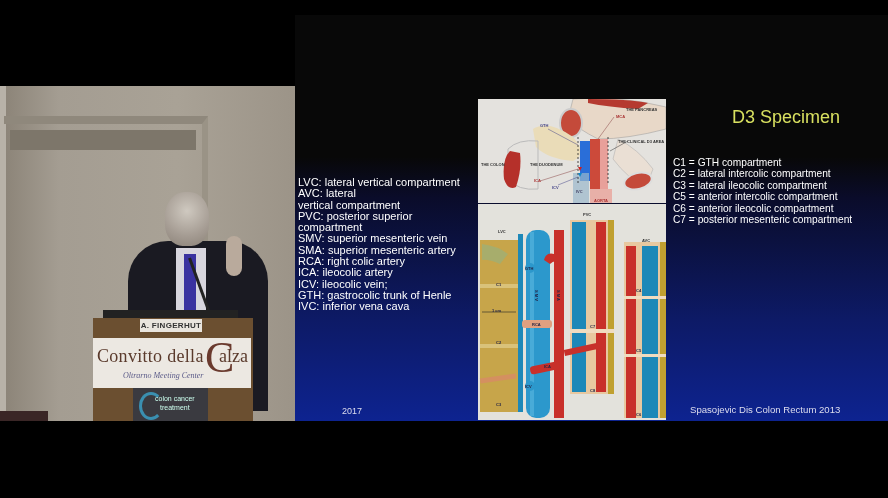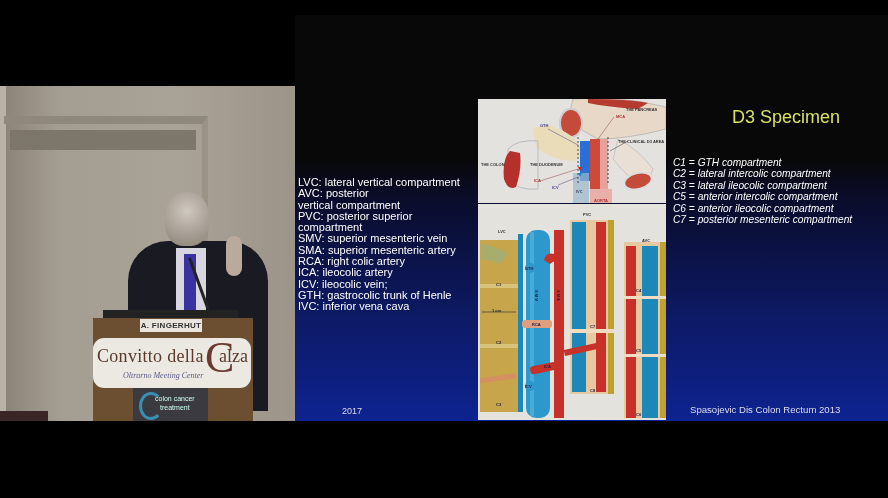--- a/index.html
+++ b/index.html
@@ -26,35 +26,35 @@
   .speaker-body { position:absolute; left:128px; top:155px; width:140px; height:170px;
     background:#1a1a22; border-radius:40px 40px 0 0; }
   .speaker-shirt { position:absolute; left:176px; top:162px; width:30px; height:70px; background:#d8d6de; }
   .speaker-tie { position:absolute; left:184px; top:168px; width:12px; height:60px; background:#3a32a0; }
   .speaker-hand { position:absolute; left:226px; top:150px; width:16px; height:40px; background:#b9aa9c; border-radius:8px; }
   .mic-stand { position:absolute; left:200px; top:170px; width:3px; height:70px; background:#222; transform:rotate(-20deg); }
   .podium { position:absolute; left:93px; top:232px; width:160px; height:103px; background:#6b4f30; }
   .podium-top { position:absolute; left:103px; top:224px; width:135px; height:10px; background:#222; }
   .name-tag { position:absolute; left:140px; top:233px; width:62px; height:13px; background:#e9e5de;
     font-size:8px; font-weight:bold; color:#333; text-align:center; line-height:13px; letter-spacing:0.3px; }
-  .venue-banner { position:absolute; left:93px; top:252px; width:158px; height:50px; background:#ece8e2;border-radius:11px; }
+  .venue-banner { position:absolute; left:93px; top:252px; width:158px; height:50px; background:#ece8e2; }
   .venue-name { position:absolute; left:4px; top:8px; font-family:"Liberation Serif", serif; font-size:18px; color:#5a3a2c; letter-spacing:0.3px; }
   .venue-c { position:absolute; left:112px; top:-2px; font-family:"Liberation Serif", serif; font-size:44px; color:#6a3a2e; line-height:44px; }
   .venue-sub { position:absolute; left:30px; top:33px; font-family:"Liberation Serif", serif; font-style:italic; font-size:8px; color:#5a5a88;text-align:right; }
   .sponsor-logo { position:absolute; left:133px; top:302px; width:75px; height:33px; background:#3a3a40; }
   .sponsor-text { position:absolute; left:22px; top:6px; font-size:7px; color:#cfe; line-height:9px; text-align:center; }
   .sponsor-ring { position:absolute; left:6px; top:4px; width:18px; height:22px; border-radius:50%; border:3px solid #3a8fb0; border-right-color:transparent; }
   .floor-item { position:absolute; left:0; top:325px; width:48px; height:10px; background:#3a2626; }
 
   .legend-left { position:absolute; left:298px; top:177px; color:#fff; font-size:11px; line-height:11.3px; }
   .legend-left div { white-space:nowrap; }
   .figure-top { position:absolute; left:478px; top:99px; width:188px; height:104px; background:#dcdcd8; overflow:hidden; }
   .figure-bottom { position:absolute; left:478px; top:204px; width:188px; height:216px; background:#e3e2dc; overflow:hidden; }
   .slide-title { position:absolute; left:732px; top:107px; color:#d8e060; font-size:18px; }
-  .legend-right { position:absolute; left:673px; top:157px; color:#fff; font-size:10.2px; line-height:11.4px;font-style:italic; }
+  .legend-right { position:absolute; left:673px; top:157px; color:#fff; font-size:10.2px; line-height:11.4px; }
   .legend-right div { white-space:nowrap; }
   .slide-year { position:absolute; left:342px; top:406px; color:#dde; font-size:9px; }
   .slide-citation { position:absolute; left:690px; top:404px; color:#dde; font-size:9.6px; }
 
   .lbl { position:absolute; font-size:4px; font-weight:bold; color:#333; }
   .tiny { position:absolute; font-size:4px; color:#224; font-weight:bold; }
 </style>
 </head>
 <body>
 
@@ -86,21 +86,21 @@
         <div>treatment</div>
       </div>
     </div>
     <div class="floor-item"></div>
   </div>
 
   <div class="slide"></div>
 
   <div class="legend-left">
     <div>LVC: lateral vertical compartment</div>
-    <div>AVC: posterior</div>
+    <div>AVC: lateral</div>
     <div>vertical compartment</div>
     <div>PVC: posterior superior</div>
     <div>compartment</div>
     <div>SMV: superior mesenteric vein</div>
     <div>SMA: superior mesenteric artery</div>
     <div>RCA: right colic artery</div>
     <div>ICA: ileocolic artery</div>
     <div>ICV: ileocolic vein;</div>
     <div>GTH: gastrocolic trunk of Henle</div>
     <div>IVC: inferior vena cava</div>

